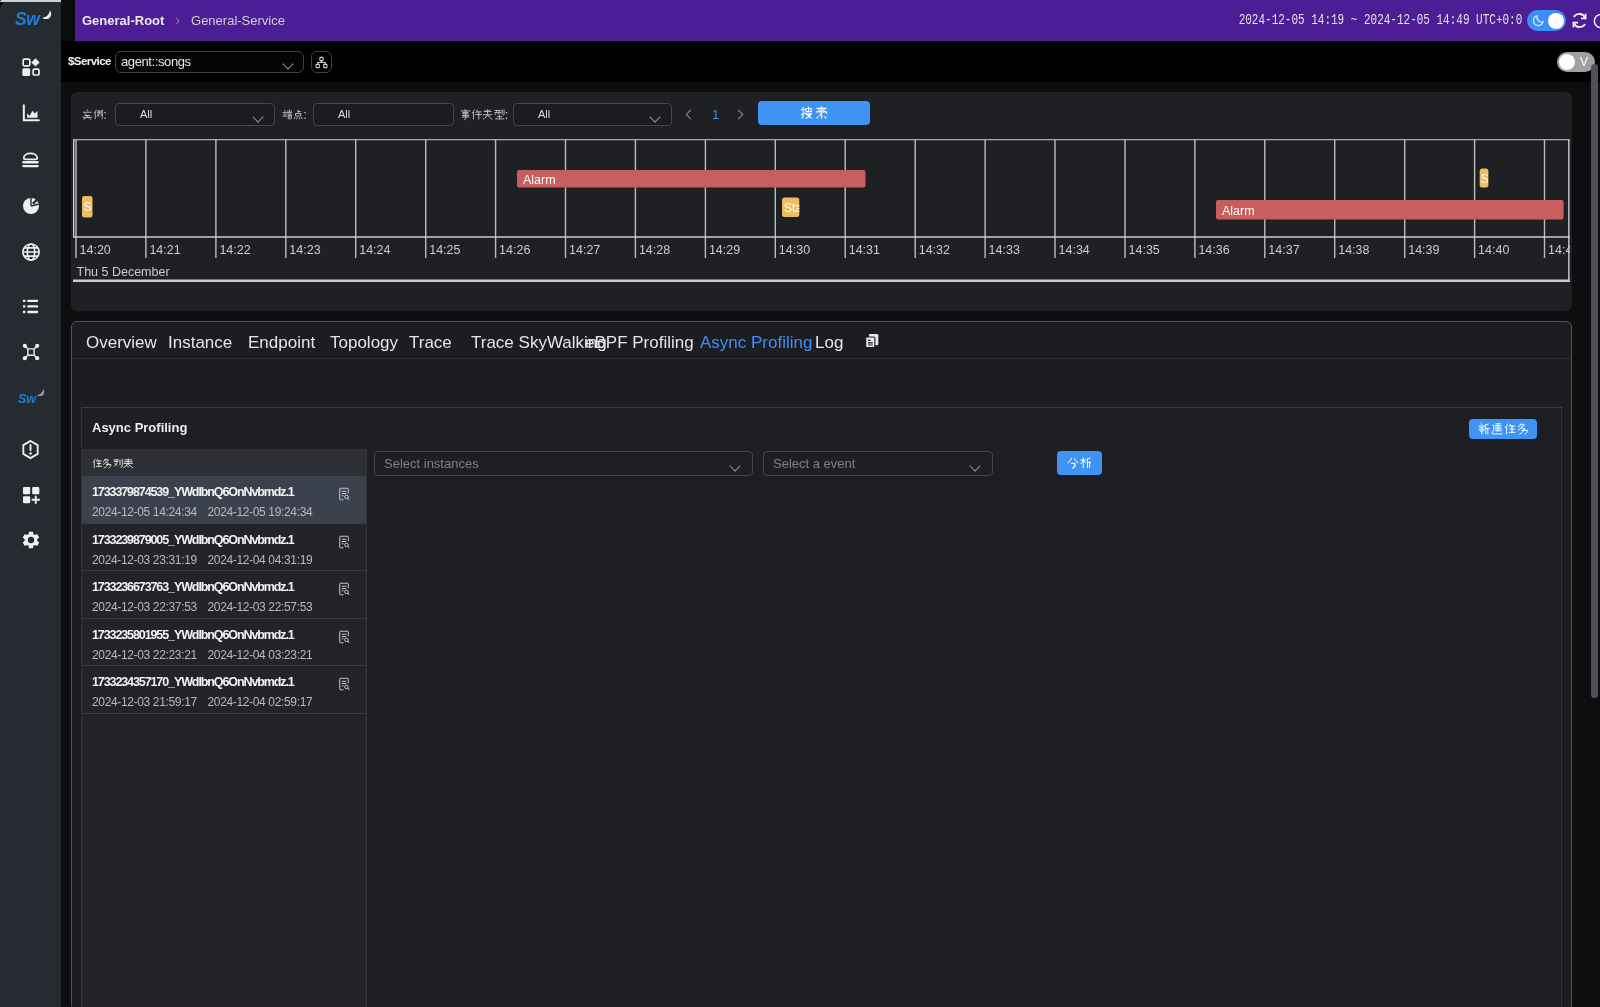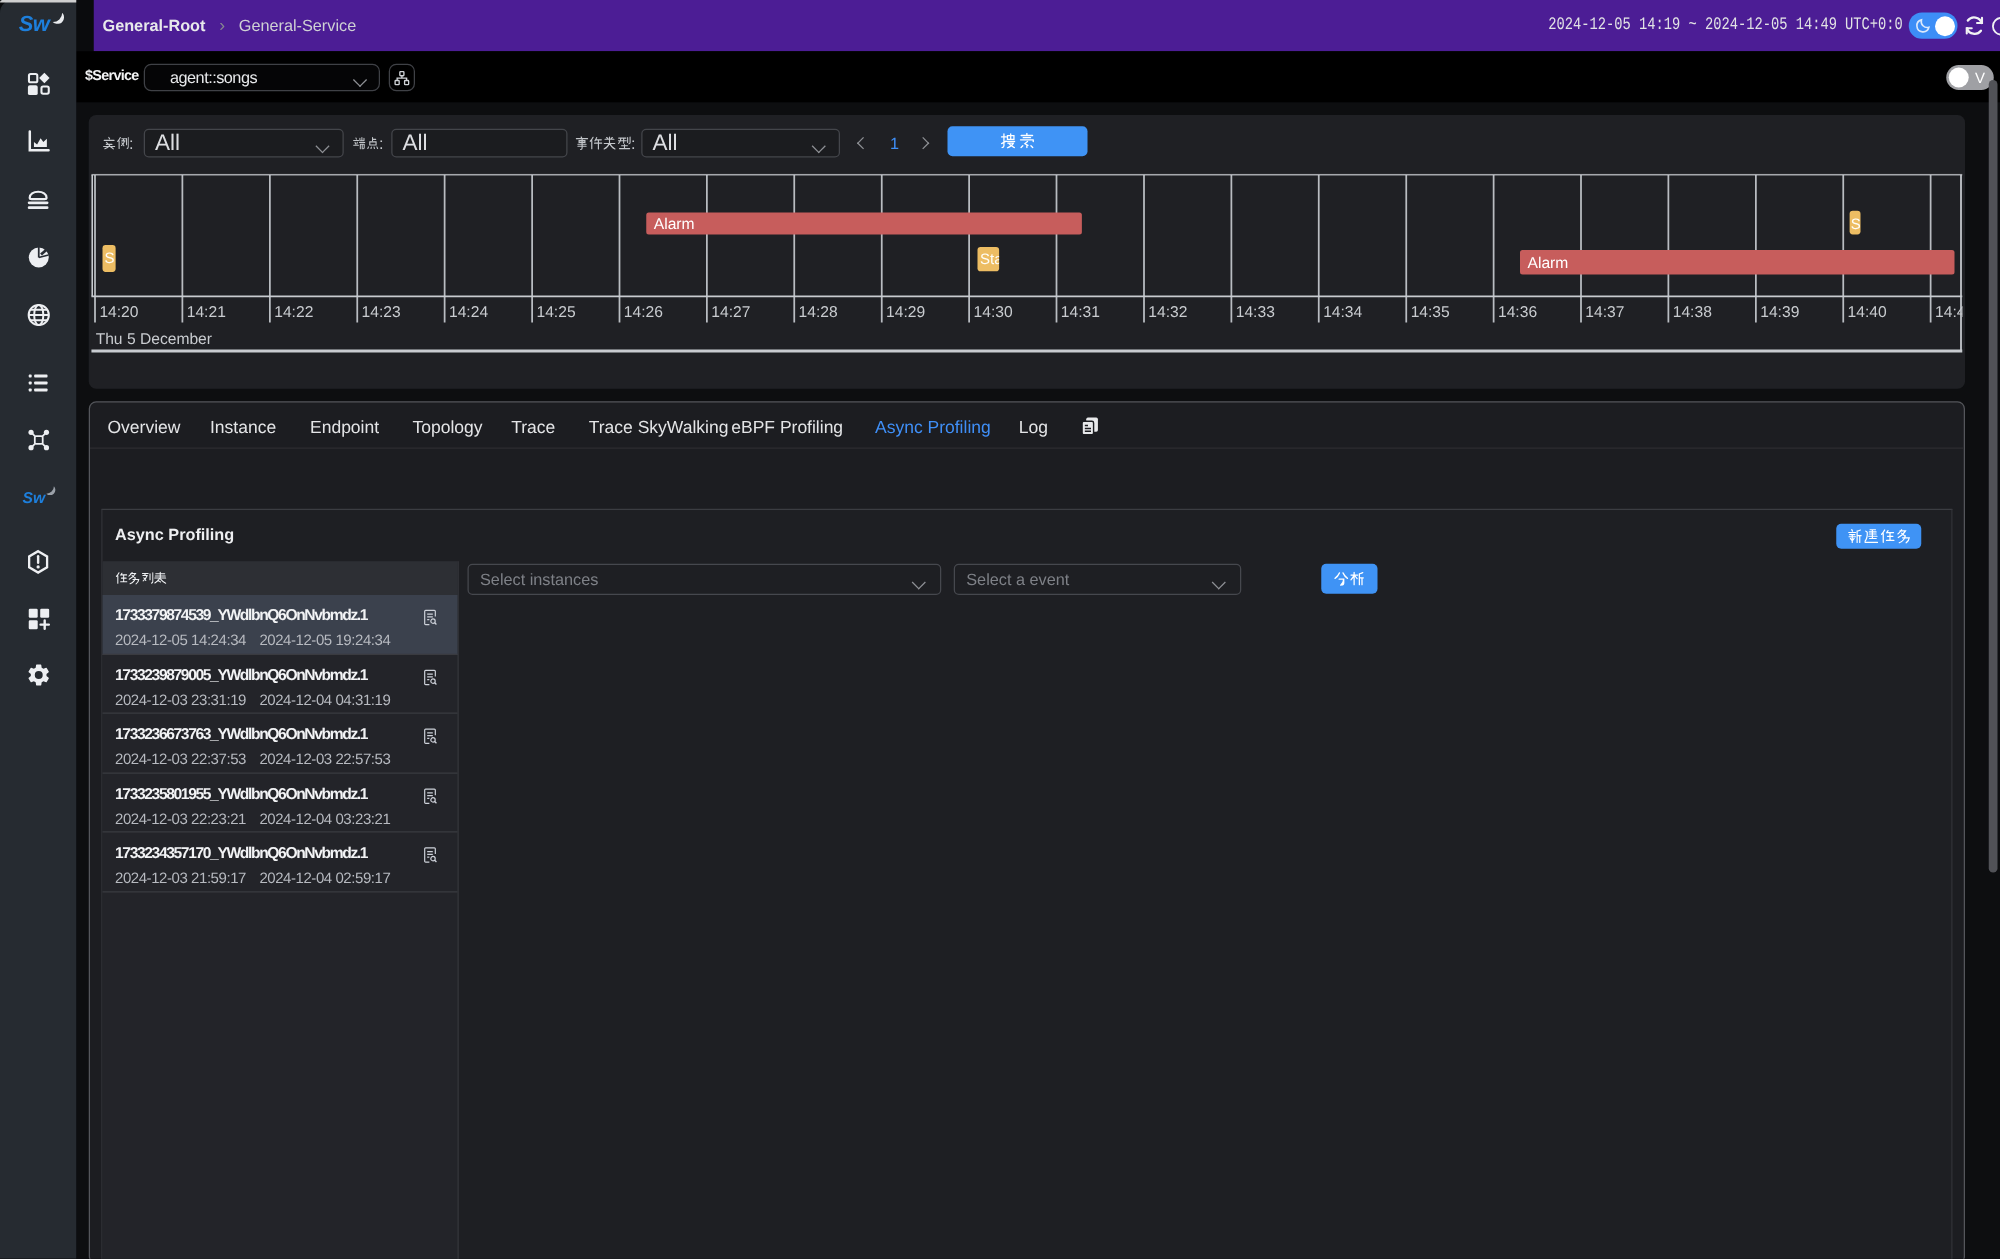--- a/index.html
+++ b/index.html
@@ -10,39 +10,39 @@
 
 #header{left:75px;top:0;width:1539px;height:41px;background:#4c1d95}
 #crumb{left:7px;top:0;height:41px;line-height:41px;font-size:13px;color:#e8e9eb;position:absolute}
 #crumb b{font-weight:bold}
 #crumb .sep{color:#87898e;margin:0 11px;font-size:14px}
 #crumb .b2{color:#cfd1d4}
 #times{position:absolute;right:92px;top:0;height:41px;line-height:41px;font-family:"Liberation Mono",monospace;font-size:14px;color:#e2e3e5;transform:scaleX(0.785);transform-origin:100% 50%}
 
 #blackbar{left:61px;top:41px;width:1554px;height:41px;background:#000}
 #svclabel{position:absolute;left:7px;top:0;height:41px;line-height:41px;font-weight:bold;font-size:11.5px;color:#f2f3f4;letter-spacing:-0.55px}
-#svcsel{position:absolute;left:54px;top:10px;width:189px;height:22px;border:1px solid #3f4146;border-radius:6px;background:#050506;color:#e8e9eb;font-size:13px;letter-spacing:-0.4px;line-height:20px;padding-left:20px}
+#svcsel{position:absolute;left:54px;top:10px;width:189px;height:22px;border:1px solid #3f4146;border-radius:6px;background:#050506;color:#e8e9eb;font-size:13px;letter-spacing:-0.4px;line-height:20px;padding-left:5px}
 #svcbtn{position:absolute;left:250px;top:10px;width:21px;height:22px;border:1px solid #3f4146;border-radius:6px}
 #vtoggle{position:absolute;left:1496px;top:11px;width:38px;height:20px;background:#9fa0a4;border-radius:10px}
 #vtoggle .knob{position:absolute;left:2px;top:2px;width:16px;height:16px;border-radius:8px;background:#fff}
 #vtoggle .v{position:absolute;right:7px;top:3px;color:#fff;font-size:12px}
 
 #content{left:61px;top:82px;width:1539px;height:925px;background:#0d0e10}
 
 #panel1{position:absolute;left:10px;top:9.5px;width:1501px;height:219.5px;background:#1f2024;border-radius:6px}
 .flabel{position:absolute;top:0;height:46px;line-height:46px;font-size:13px;color:#c3c6ca}
-.fsel{position:absolute;top:11px;height:23px;border:1px solid #44464b;border-radius:4px;background:#1b1c1f;color:#dddee1;font-size:18px;line-height:21px;padding-left:8px}
+.fsel{position:absolute;top:11px;height:23px;border:1px solid #44464b;border-radius:4px;background:#1b1c1f;color:#dddee1;font-size:11px;line-height:21px;padding-left:24px}
 .chev{position:absolute;width:10px;height:10px}
 .chev:before{content:"";position:absolute;left:0;top:2px;width:7px;height:7px;border-right:1.6px solid #8f9196;border-bottom:1.6px solid #8f9196;transform:rotate(45deg)}
 #searchbtn{position:absolute;left:687px;top:9.5px;width:112px;height:24px;background:#3f93f5;border-radius:4px;text-align:center}
 .pgn{position:absolute;top:0;height:46px;line-height:46px;font-size:13px;color:#8f9196}
 
 #panel2{position:absolute;left:10px;top:239px;width:1501px;height:690px;background:#1c1d21;border:1px solid #54565b;border-radius:6px;overflow:hidden}
 #tabs{position:absolute;left:0;top:0;width:100%;height:37px;border-bottom:1px solid #2c2d31}
-.tab{position:absolute;top:11px;font-size:14px;color:#e4e5e7;white-space:nowrap}
+.tab{position:absolute;top:11px;font-size:17px;color:#e4e5e7;white-space:nowrap}
 .tab.act{color:#3f8ff7}
 #linkbox{position:absolute;left:12px;top:44px;width:1479px;height:33px;border:1px solid #3b3d42;border-radius:4px}
 #linkbox span{position:absolute;left:10px;top:8px;font-size:13px;color:#efeff1;text-decoration:underline}
 #section{position:absolute;left:9px;top:85px;width:1481px;height:605px;border:1px solid #303237;border-top:1px solid #3b3d42;background:#1e1f23}
 #sechead{position:absolute;left:10px;top:12px;font-size:13px;font-weight:bold;color:#eeeff1}
 #newtask{position:absolute;left:1387px;top:11px;width:68px;height:20px;background:#3f93f5;border-radius:4px;text-align:center}
 #tasks{position:absolute;left:0px;top:41px;width:285px;height:563px;background:#232429;border-right:1px solid #35363b}
 #tasks .hd{height:27px;background:#2d2f34;line-height:27px;padding-left:10px}
 .titem{position:relative;height:47.6px;border-bottom:1px solid #3a3b40;color:#b7bac0}
 .titem.sel{background:#3b414d}

